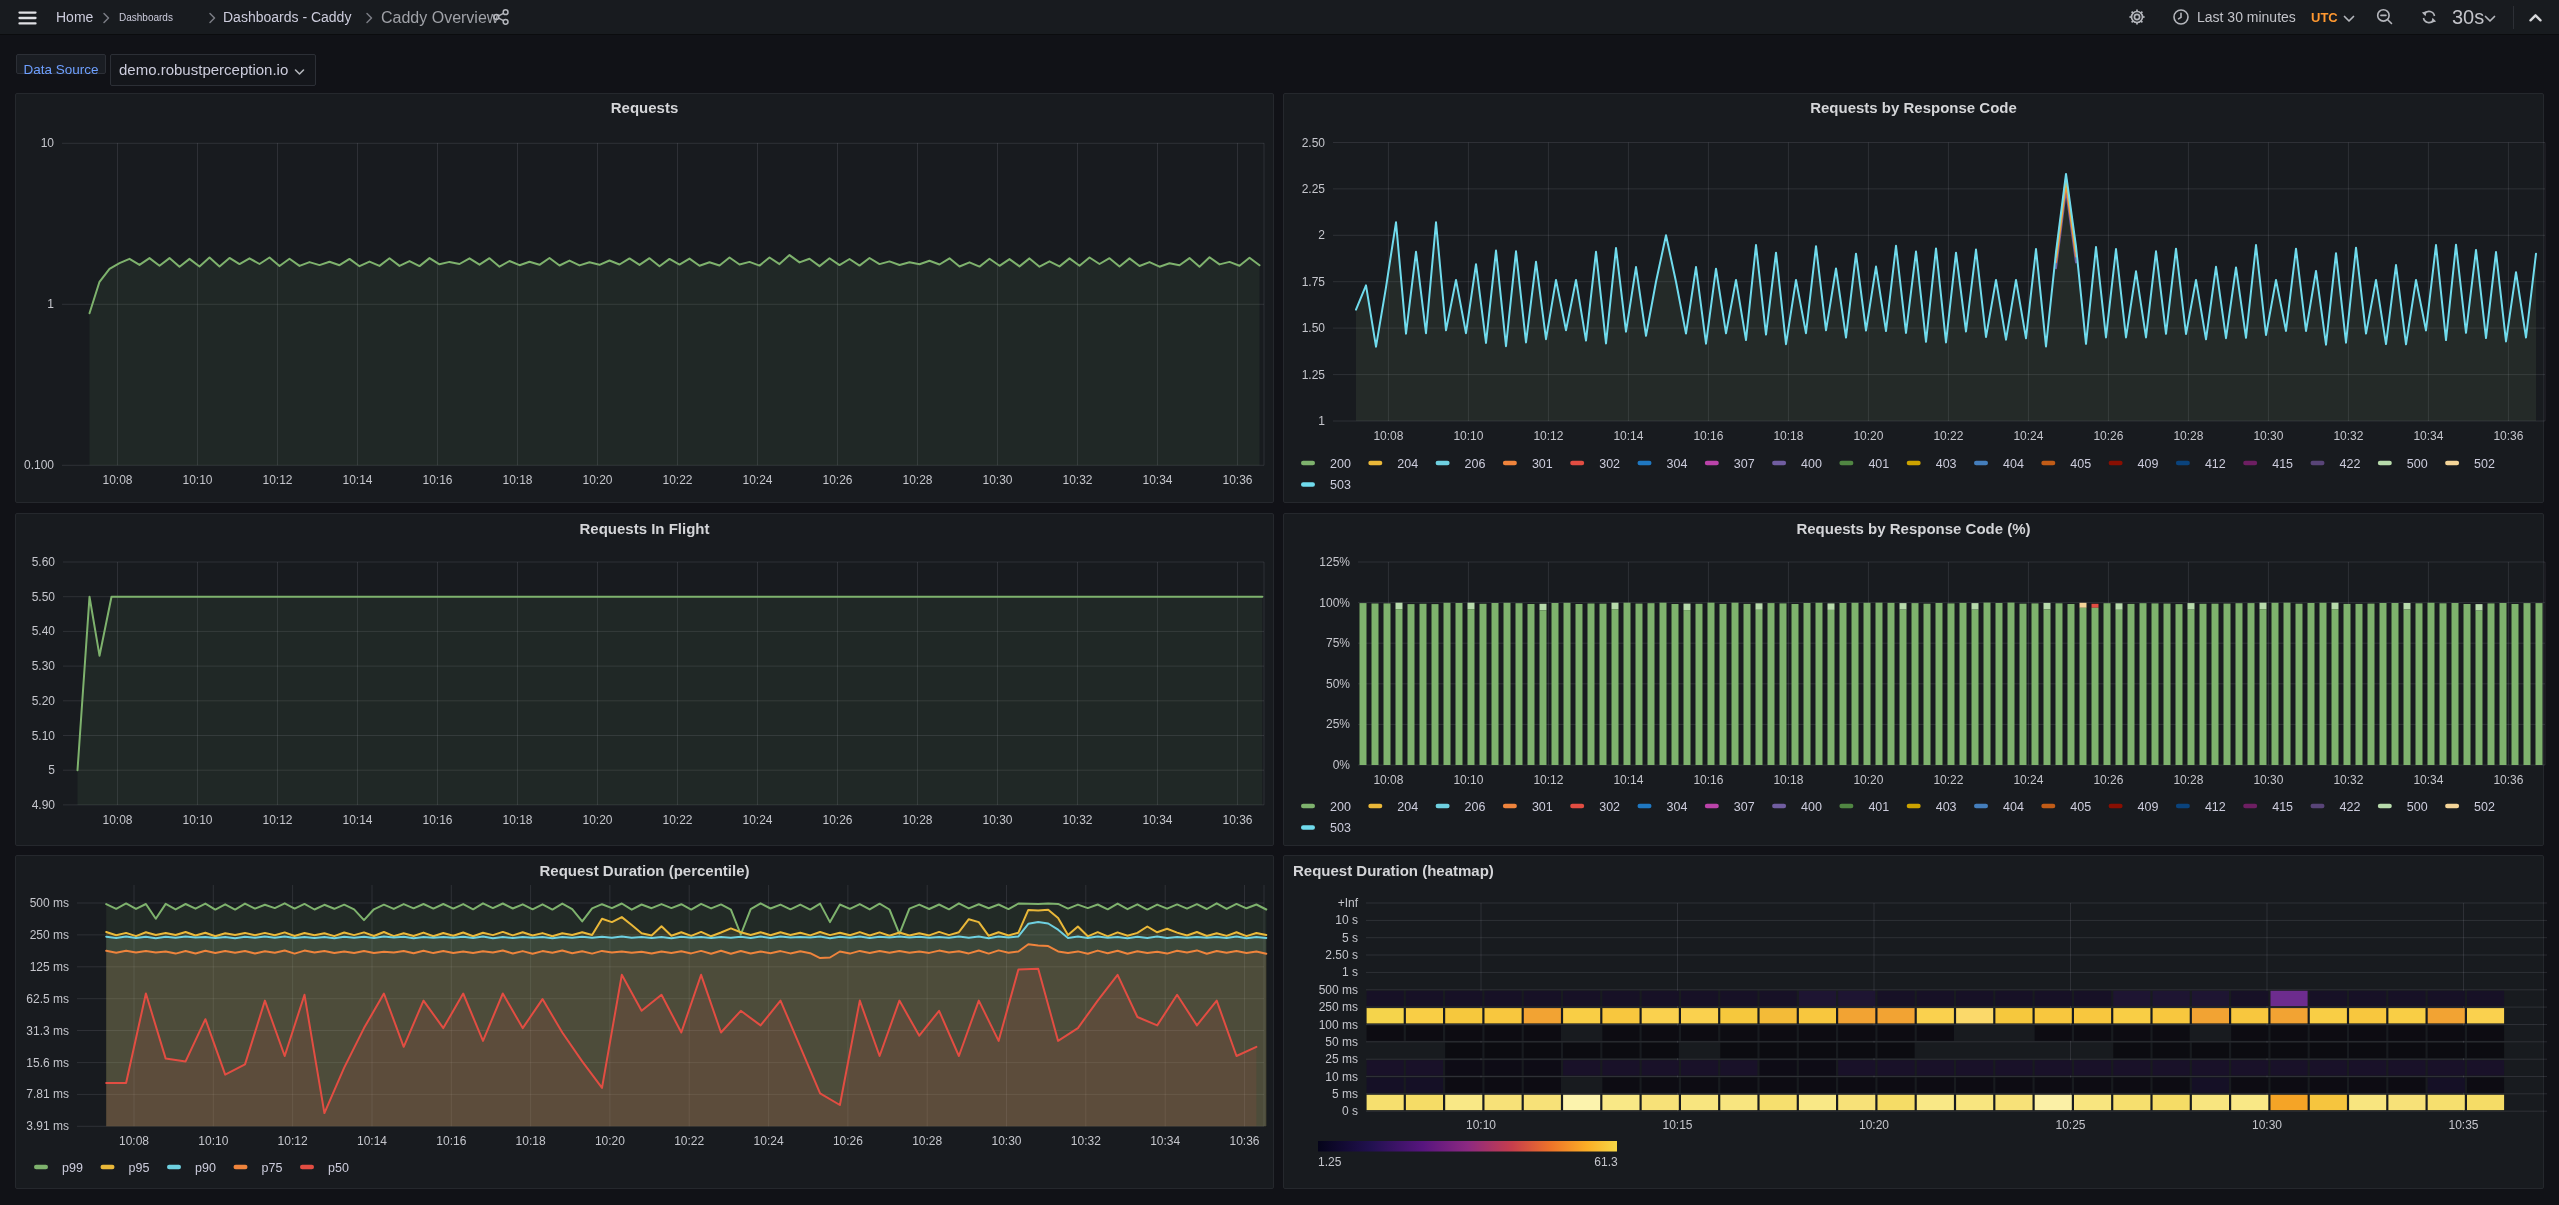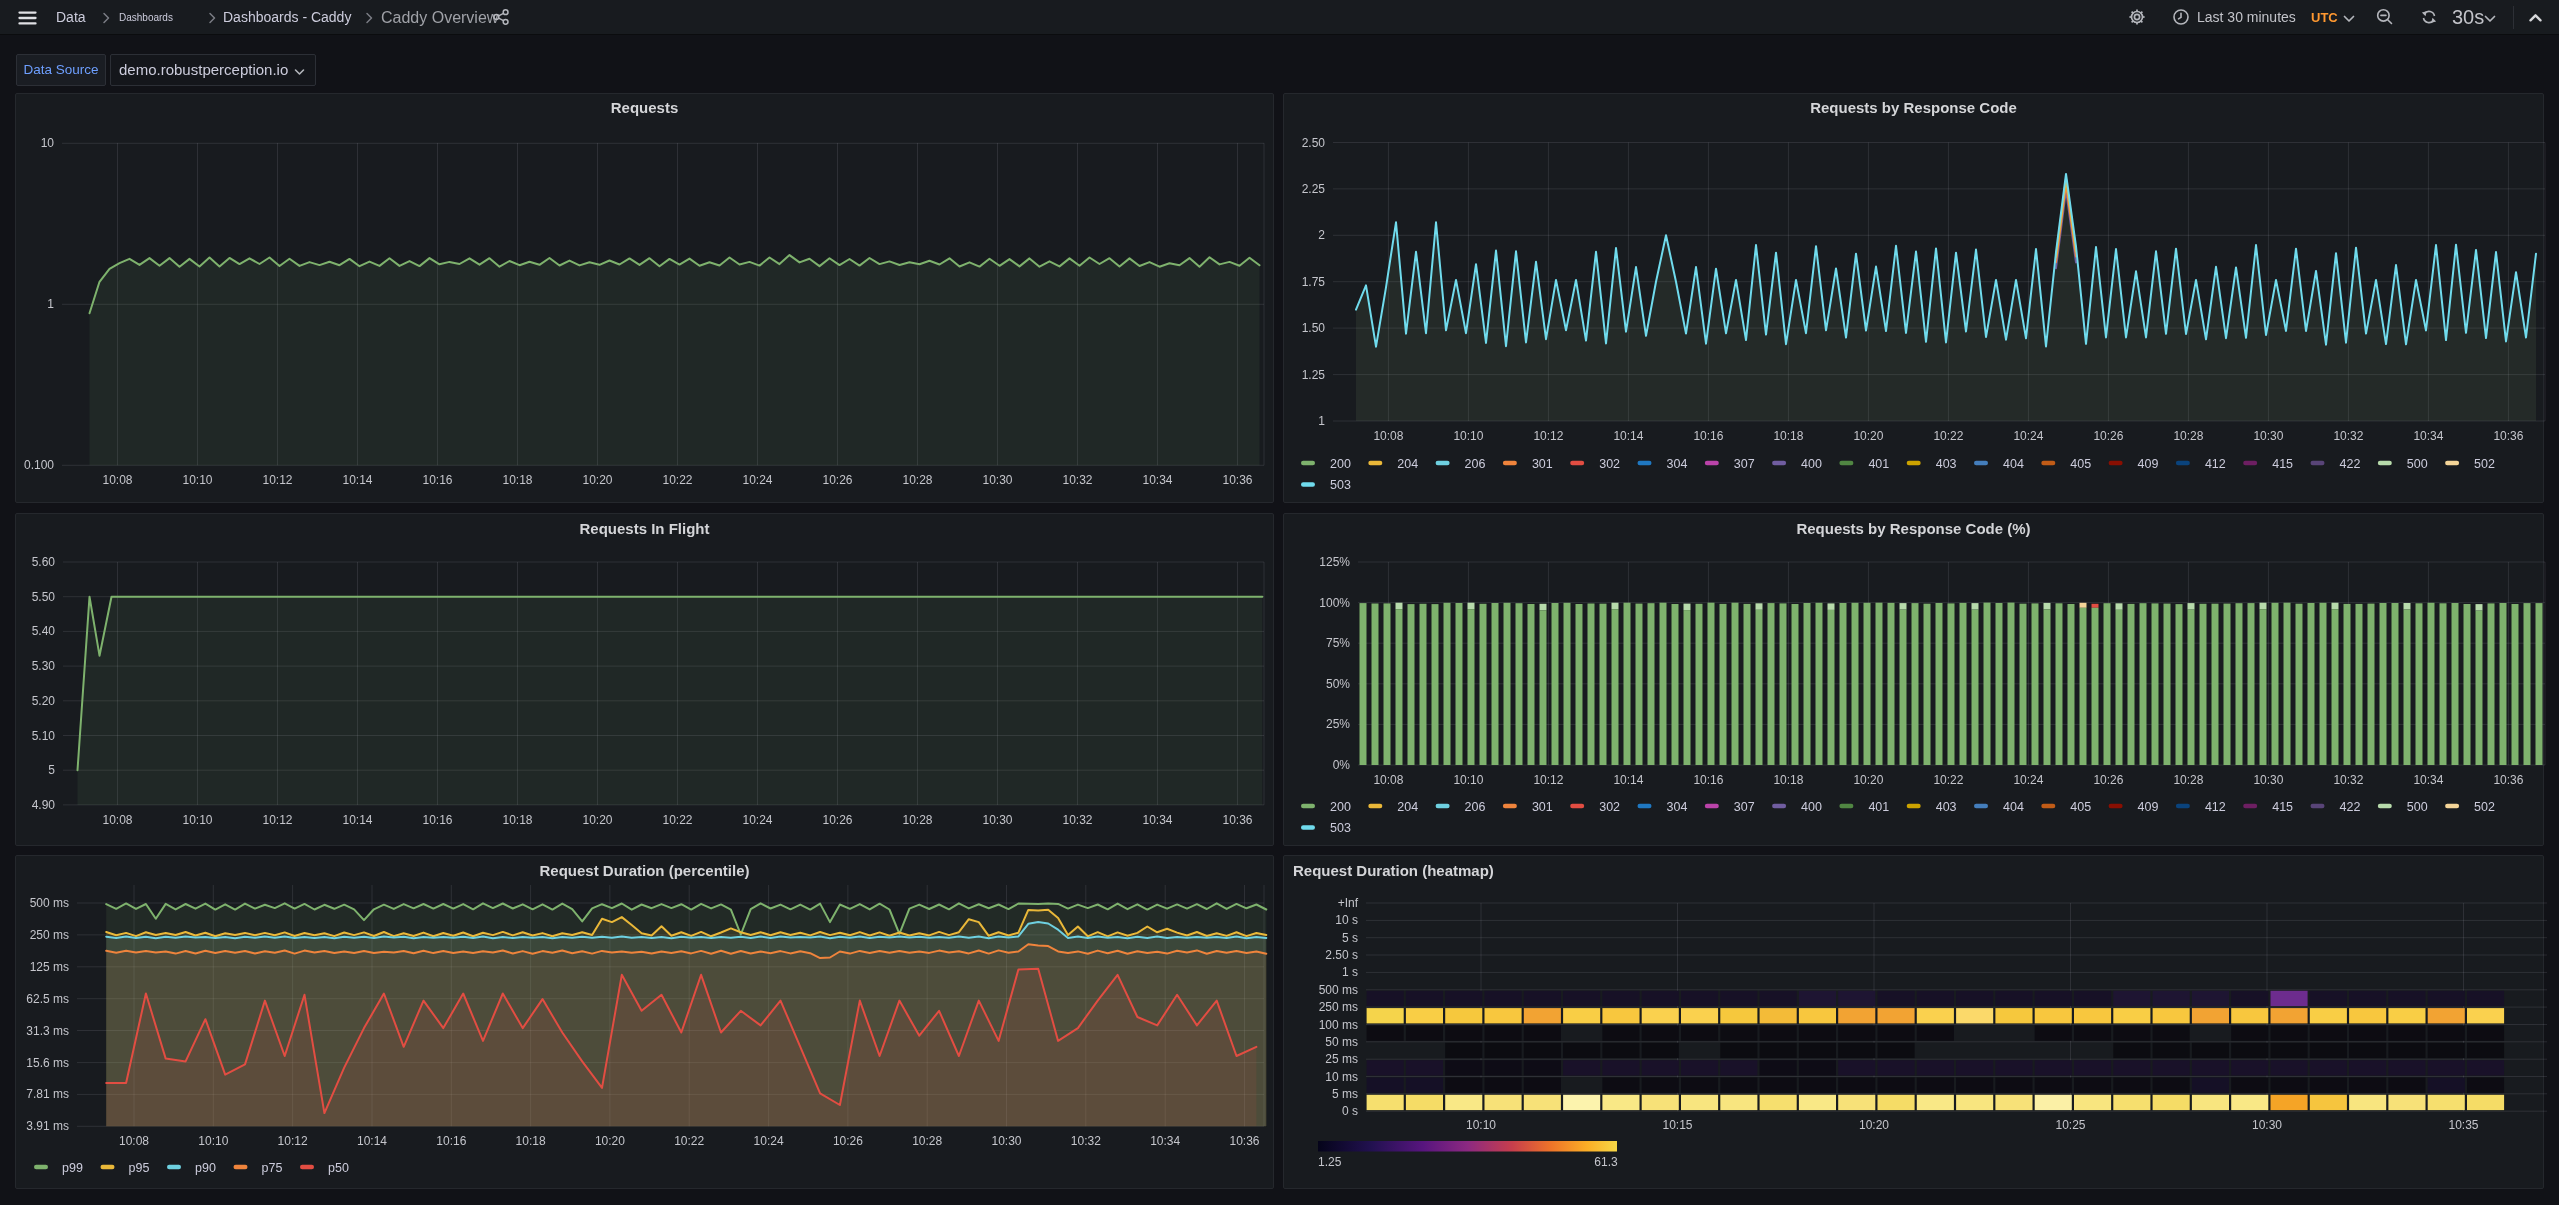--- a/index.html
+++ b/index.html
@@ -4,21 +4,21 @@
 html,body{width:2559px;height:1205px;background:#111217;overflow:hidden;font-family:"Liberation Sans",sans-serif}
 </style></head><body>
 <div style="position:absolute;left:0;top:0;width:2559px;height:35px;background:#181b1f;border-bottom:1px solid #0b0c0e">
     <svg style="position:absolute;left:18px;top:9px" width="19" height="18" viewBox="0 0 19 18" fill="none">
       <g stroke="#dfe0e4" stroke-width="2.3" stroke-linecap="round">
         <line x1="1.5" y1="3.6" x2="17.5" y2="3.6"></line>
         <line x1="1.5" y1="9" x2="17.5" y2="9"></line>
         <line x1="1.5" y1="14.4" x2="17.5" y2="14.4"></line>
       </g>
     </svg>
-    <span style="position:absolute;left:56px;top:0;line-height:35px;font-size:14px;color:#ccccdc;font-weight:500;white-space:pre">Data</span>
+    <span style="position:absolute;left:56px;top:0;line-height:35px;font-size:14px;color:#ccccdc;font-weight:500;white-space:pre">Home</span>
     <span style="position:absolute;left:119px;top:0;line-height:35px;font-size:10px;color:#ccccdc;font-weight:500;white-space:pre">Dashboards</span>
     <span style="position:absolute;left:223px;top:0;line-height:35px;font-size:14px;color:#ccccdc;font-weight:500;white-space:pre">Dashboards - Caddy</span>
     <span style="position:absolute;left:381px;top:0;line-height:35px;font-size:16px;color:#9fa1a7;font-weight:500;white-space:pre">Caddy Overview</span>
     <svg style="position:absolute;left:101px;top:11px" width="10" height="14" viewBox="0 0 10 14" fill="none">
       <g stroke="#7a7d84" stroke-width="1.5" stroke-linecap="round" stroke-linejoin="round">
         <polyline points="3,2.5 7.5,7 3,11.5"></polyline>
       </g>
     </svg>
     <svg style="position:absolute;left:207px;top:11px" width="10" height="14" viewBox="0 0 10 14" fill="none">
       <g stroke="#7a7d84" stroke-width="1.5" stroke-linecap="round" stroke-linejoin="round">
@@ -81,21 +81,21 @@
     </svg>
     <span style="position:absolute;left:2452px;top:0;line-height:35px;font-size:20px;color:#c2c3c9;font-weight:500;white-space:pre">30s</span>
     <svg style="position:absolute;left:2484px;top:14px" width="12" height="9" viewBox="0 0 12 9" fill="none">
       <polyline points="1.5,2.5 6,7 10.5,2.5" stroke="#b4b6bc" stroke-width="1.7" stroke-linecap="round" stroke-linejoin="round"></polyline>
     </svg>
     <div style="position:absolute;left:2513px;top:6px;width:1px;height:23px;background:#2d3036"></div>
     <svg style="position:absolute;left:2528px;top:11px" width="15" height="13" viewBox="0 0 15 13" fill="none">
       <polyline points="2.5,9.3 7.5,4.3 12.5,9.3" stroke="#d6d7da" stroke-width="2.4" stroke-linecap="round" stroke-linejoin="round"></polyline>
     </svg>
   </div>
-<div style="position:absolute;left:16px;top:54px;width:90px;height:32px;background:#1a1d23;border:1px solid #2c2f36;border-radius:2px;text-align:center;line-height:30px;color:#6e9fff;font-size:13.5px;font-weight:500">Data Source</div>
+<div style="position:absolute;left:16px;top:54px;width:90px;height:20px;background:#1a1d23;border:1px solid #2c2f36;border-radius:2px;text-align:center;line-height:30px;color:#6e9fff;font-size:13.5px;font-weight:500">Data Source</div>
 <div style="position:absolute;left:110px;top:54px;width:206px;height:32px;background:#14161b;border:1px solid #2c2f36;border-radius:2px;line-height:30px;color:#ccccdc;font-size:15px;padding-left:8px">demo.robustperception.io<svg style="position:absolute;right:10px;top:13px" width="11" height="8" viewBox="0 0 11 8" fill="none">
       <polyline points="1.5,2 5.5,6 9.5,2" stroke="#b4b6bc" stroke-width="1.6" stroke-linecap="round" stroke-linejoin="round"></polyline>
     </svg></div>
 <div style="position:absolute;left:15px;top:92.5px;width:1259px;height:410px;background:#181b1f;border:1px solid #25282d;border-radius:2px"></div>
 <div style="position:absolute;left:1283px;top:92.5px;width:1261px;height:410px;background:#181b1f;border:1px solid #25282d;border-radius:2px"></div>
 <div style="position:absolute;left:15px;top:513px;width:1259px;height:333px;background:#181b1f;border:1px solid #25282d;border-radius:2px"></div>
 <div style="position:absolute;left:1283px;top:513px;width:1261px;height:333px;background:#181b1f;border:1px solid #25282d;border-radius:2px"></div>
 <div style="position:absolute;left:15px;top:855px;width:1259px;height:334px;background:#181b1f;border:1px solid #25282d;border-radius:2px"></div>
 <div style="position:absolute;left:1283px;top:855px;width:1261px;height:334px;background:#181b1f;border:1px solid #25282d;border-radius:2px"></div>
 <svg style="position:absolute;left:0;top:0" width="2559" height="1205" viewBox="0 0 2559 1205">

